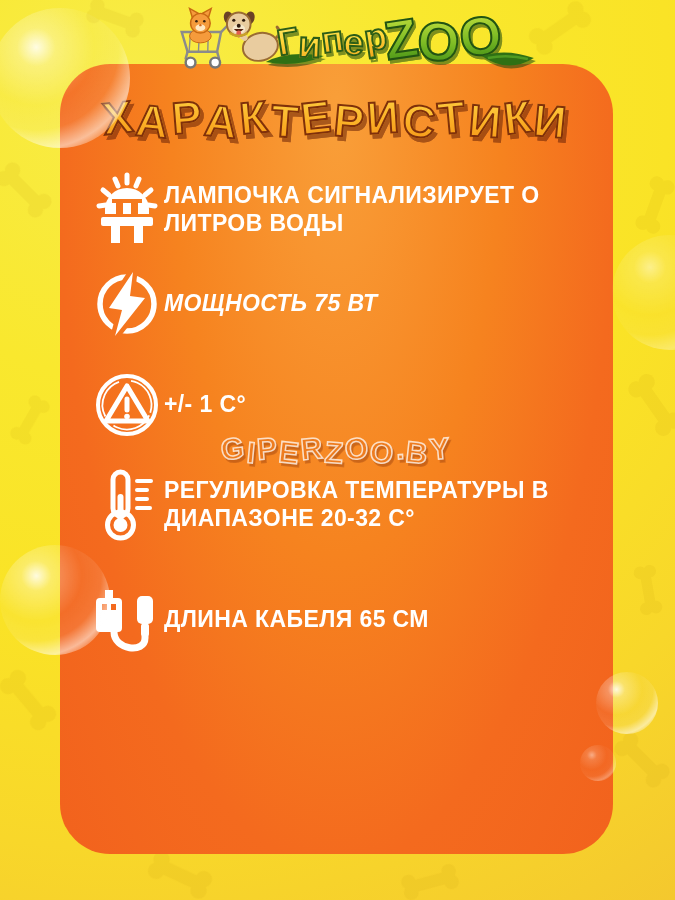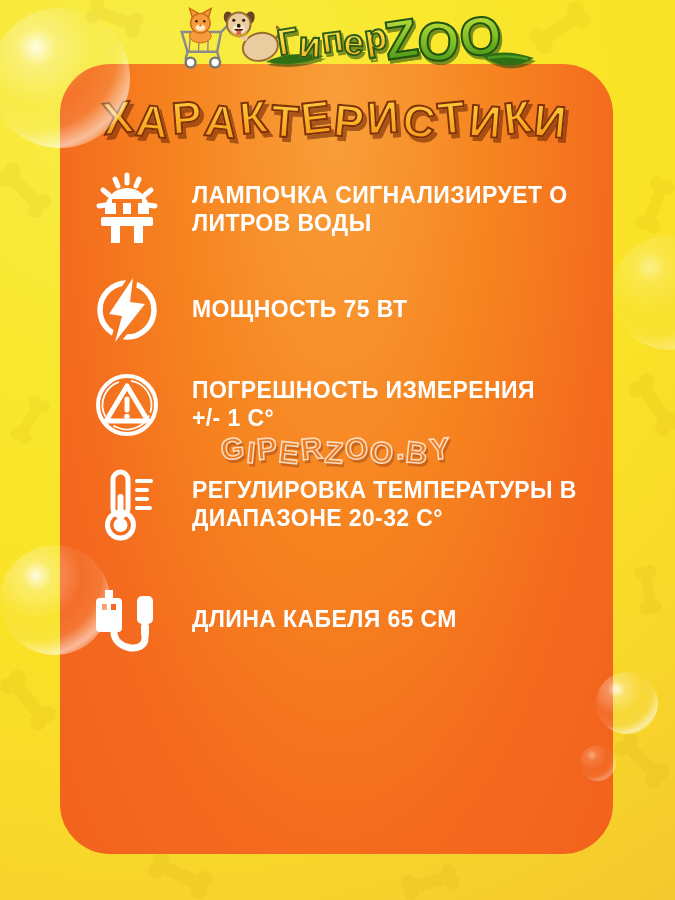--- a/index.html
+++ b/index.html
@@ -30,21 +30,21 @@
   .leaf{position:absolute;}
   
   .card{position:absolute;left:60px;top:64px;width:553px;height:790px;border-radius:50px;z-index:2;
     background:radial-gradient(ellipse at 50% 6%, #F99F39 0%, #F6831F 42%, #F46A1E 72%, #F2621D 100%);}
   .card-title{position:absolute;top:22px;left:0;width:100%;text-align:center;
     font-size:45px;font-weight:800;letter-spacing:3px;line-height:1.5;
     filter:drop-shadow(3px 4px 0 rgba(104,32,6,0.55));}
   .card-title .tl{background:linear-gradient(180deg,#FFDE4E 0%,#FBAE24 55%,#F18711 100%);
     -webkit-background-clip:text;background-clip:text;color:transparent;
     -webkit-text-stroke:2px #80300A;display:inline-block;}
-  .feat{position:absolute;left:30px;width:496px;height:84px;display:flex;align-items:center;gap:28px;}
+  .feat{position:absolute;left:30px;width:496px;height:84px;display:flex;align-items:center;gap:0;}
   .feat .ic{width:74px;min-width:74px;height:80px;display:flex;align-items:center;justify-content:center;}
   .feat .tx{font-size:23px;font-weight:800;color:#FFFFFF;line-height:1.2;letter-spacing:.4px;max-width:396px;}
   .watermark{position:absolute;top:370px;left:0;width:100%;text-align:center;
     font-size:30px;font-weight:800;letter-spacing:2px;color:#EE7C1F;
     -webkit-text-stroke:1.5px rgba(255,255,255,0.75);
     filter:drop-shadow(2px 3px 0 rgba(150,60,10,0.45));}
   .watermark .tl{display:inline-block;}
 </style>
 </head>
 <body>
@@ -101,21 +101,21 @@
           <rect x="20" y="54" width="9" height="17" fill="#FFF"></rect>
           <rect x="43" y="54" width="9" height="17" fill="#FFF"></rect>
         </svg>
       </div>
       <div class="tx">
         <div>ЛАМПОЧКА СИГНАЛИЗИРУЕТ О</div>
         <div>ЛИТРОВ ВОДЫ</div>
       </div>
     </div>
 
-    <div class="feat" style="top:204px;">
+    <div class="feat" style="top:198px;font-style:italic;">
       <div class="ic">
         <svg width="72" height="76" viewBox="0 0 72 76">
           <defs>
             <mask id="boltmask">
               <rect width="72" height="76" fill="#fff"></rect>
               <path d="M42,6 L18,42 L31,44 L24,70 L54,32 L39,30 Z" fill="#000" stroke="#000" stroke-width="9" stroke-linejoin="round"></path>
             </mask>
           </defs>
           <circle cx="36" cy="38" r="27" fill="none" stroke="#FFF" stroke-width="5.5" mask="url(#boltmask)"></circle>
           <path d="M42,6 L18,42 L31,44 L24,70 L54,32 L39,30 Z" fill="#FFF"></path>
@@ -131,21 +131,20 @@
       <div class="ic">
         <svg width="72" height="76" viewBox="0 0 72 76">
           <circle cx="36" cy="38" r="29" fill="none" stroke="#FFF" stroke-width="4"></circle>
           <circle cx="36" cy="38" r="24.5" fill="none" stroke="#FFF" stroke-width="1.8" stroke-dasharray="42 12" transform="rotate(25 36 38)"></circle>
           <path d="M36,19 L57,54 L15,54 Z" fill="none" stroke="#FFF" stroke-width="5" stroke-linejoin="round"></path>
           <line x1="36" y1="32" x2="36" y2="43" stroke="#FFF" stroke-width="5" stroke-linecap="round"></line>
           <circle cx="36" cy="49.5" r="2.8" fill="#FFF"></circle>
         </svg>
       </div>
       <div class="tx">
-        <div>ПОГРЕШНОСТЬ ИЗМЕРЕНИЯ</div>
         <div>+/- 1 С°</div>
       </div>
     </div>
 
     <div class="feat" style="top:399px;">
       <div class="ic">
         <svg width="72" height="76" viewBox="0 0 72 76">
           <rect x="22" y="5" width="15" height="44" rx="7.5" fill="none" stroke="#FFF" stroke-width="5"></rect>
           <circle cx="29.5" cy="58" r="13" fill="none" stroke="#FFF" stroke-width="5"></circle>
           <circle cx="29.5" cy="58" r="7" fill="#FFF"></circle>

